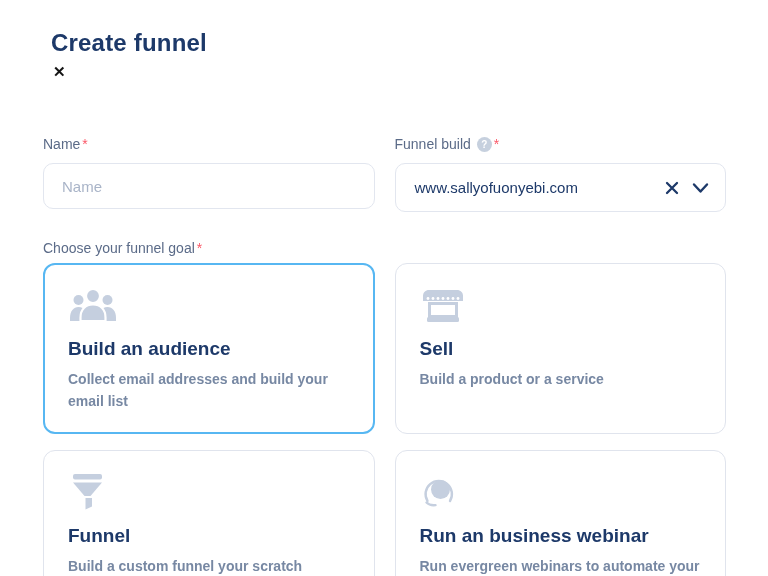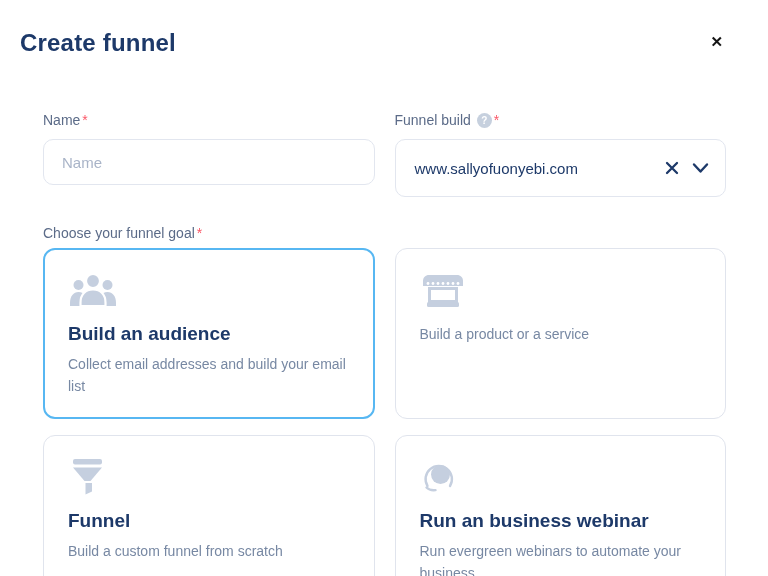--- a/index.html
+++ b/index.html
@@ -2,52 +2,52 @@
 <html><head>
 <meta charset="utf-8">
 <style>
   * { margin:0; padding:0; box-sizing:border-box; }
   html,body { width:768px; height:576px; background:#ffffff; overflow:hidden; }
   body { font-family:"Liberation Sans", sans-serif; }
 
   .modal { position:relative; width:768px; height:576px; background:#fff; }
 
   
-  .header { display:flex; justify-content:space-between; align-items:flex-start; padding:28px 43px 0 20px; }
+  .header { display:flex; justify-content:space-between; align-items:flex-start; padding:28px 43px 0 51px;flex-direction:column; }
   .title { font-size:24px; font-weight:700; color:#1d3969; line-height:30px; letter-spacing:.2px; }
   .close-btn { background:none; border:none; cursor:pointer; font-size:15px; font-weight:700;
                color:#141414; line-height:16px; margin-top:4px; padding:2px; }
 
   
   .form-row { display:grid; grid-template-columns:1fr 1fr; column-gap:20px; padding:0 42px 0 43px; margin-top:53px; }
   .field-label { display:flex; align-items:center; font-size:14px; color:#5b6b88; height:18px; margin-bottom:10px; }
   .req { color:#fb5767; margin-left:2px; font-size:14px; }
   .help-dot { width:15px; height:15px; border-radius:50%; background:#c6d0de; color:#ffffff;
               font-size:10px; font-weight:700; display:inline-flex; align-items:center; justify-content:center;
               margin-left:6px; cursor:pointer; }
   .text-input { width:100%; height:46px; border:1px solid #e2e6ef; border-radius:10px; padding:0 18px;
                 font-size:15px; color:#1d3969; outline:none; font-family:"Liberation Sans", sans-serif; background:#fff; }
   .text-input::placeholder { color:#a9b4c8; }
 
-  .select-box { height:58px; border:1px solid #e2e6ef; border-radius:10px; display:flex; align-items:center;
+  .select-box { height:49px; border:1px solid #e2e6ef; border-radius:10px; display:flex; align-items:center;
                 padding:0 16px 0 19px; cursor:pointer; background:#fff; }
   .select-value { font-size:15px; font-weight:500; color:#1d3969; }
   .select-icons { margin-left:auto; display:flex; align-items:center; gap:13px; }
   .sel-icon { display:inline-flex; cursor:pointer; }
 
   
   .goal-section { padding:0 42px 0 43px; margin-top:27px; }
   .goal-label { margin-bottom:6px;text-align:right; }
   .goal-grid { display:grid; grid-template-columns:1fr 1fr; column-gap:20px; row-gap:16px; }
   .goal-card { border:1px solid #e0e4ed; border-radius:12px; background:#fff; padding:21px 24px;
                min-height:149px; cursor:pointer; }
   .goal-card.selected { border:2px solid #57b7f2; padding:20px 23px; }
   .card-icon { height:40px; margin-bottom:13px; display:flex; align-items:flex-end; }
   .card-title { font-size:19px; font-weight:700; color:#1d3969; margin-bottom:8px; }
-  .card-desc { font-size:14px; color:#7788a3; line-height:22px; max-width:305px; }
+  .card-desc { font-size:14px; color:#7788a3; line-height:22px; max-width:305px;font-weight:bold; }
 </style>
 </head>
 <body>
 
 <div class="modal">
 
   <div class="header">
     <div class="title">Create funnel</div>
     <button class="close-btn">
       <span>✕</span>
@@ -123,33 +123,34 @@
                 <circle cx="18" cy="11.5" r="1.4"></circle>
               <circle cx="23" cy="11.5" r="1.4"></circle>
                 <circle cx="28" cy="11.5" r="1.4"></circle>
                 <circle cx="33" cy="11.5" r="1.4"></circle>
               <circle cx="38" cy="11.5" r="1.4"></circle>
             </g>
             <rect x="9.5" y="16.5" width="27" height="13" fill="none" stroke="#c5cfdf" stroke-width="3"></rect>
             <rect x="7" y="30" width="32" height="5" rx="1.5" fill="#c5cfdf"></rect>
           </svg>
         </div>
+        <div class="card-title">Sell</div>
         <div class="card-desc">Build a product or a service</div>
       </div>
 
       <div class="goal-card">
         <div class="card-icon">
           <svg width="42" height="40" viewBox="0 0 42 40">
             <rect x="5" y="2" width="29" height="5.5" rx="2" fill="#c5cfdf"></rect>
             <path d="M5 10.5 h29 l-11.5 13.5 h-6 z" fill="#c5cfdf"></path>
             <path d="M17.5 26 h6.5 v8.5 l-6.5 3 z" fill="#c5cfdf"></path>
           </svg>
         </div>
         <div class="card-title">Funnel</div>
-        <div class="card-desc">Build a custom funnel from scratch</div>
+        <div class="card-desc">Build a custom funnel your scratch</div>
       </div>
 
       <div class="goal-card">
         <div class="card-icon">
           <svg width="42" height="40" viewBox="0 0 42 40">
             <path d="M7.5 29 A13.2 13.2 0 1 1 30 29" fill="none" stroke="#c5cfdf" stroke-width="2.4" stroke-linecap="round"></path>
             <circle cx="20.5" cy="17.5" r="9.5" fill="#c5cfdf"></circle>
             <path d="M6.5 30.5 c2.5 2.6 5.5 3 9 2.6" fill="none" stroke="#c5cfdf" stroke-width="2.4" stroke-linecap="round"></path>
           </svg>
         </div>

